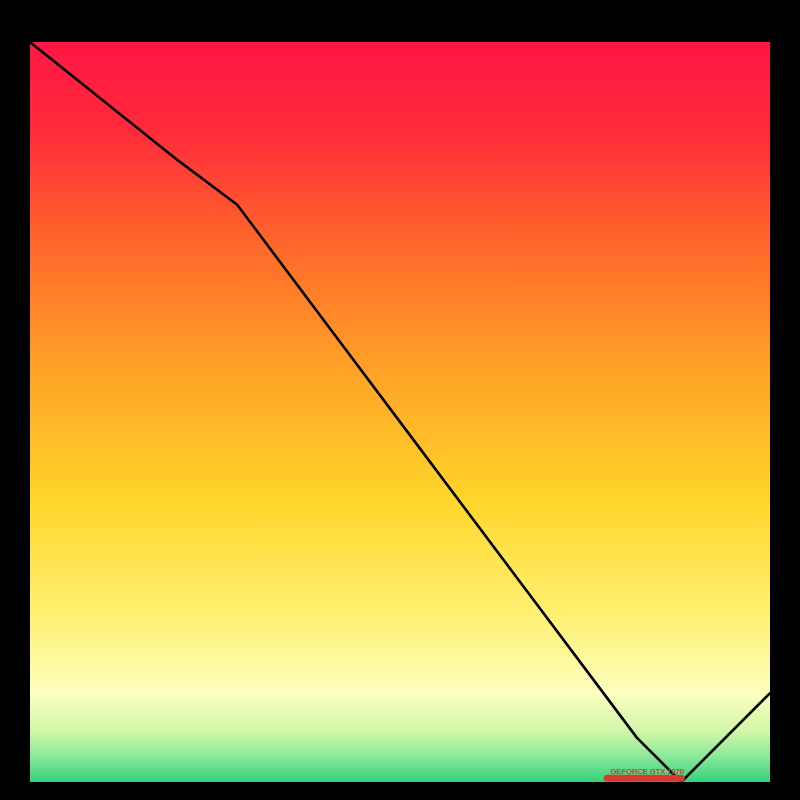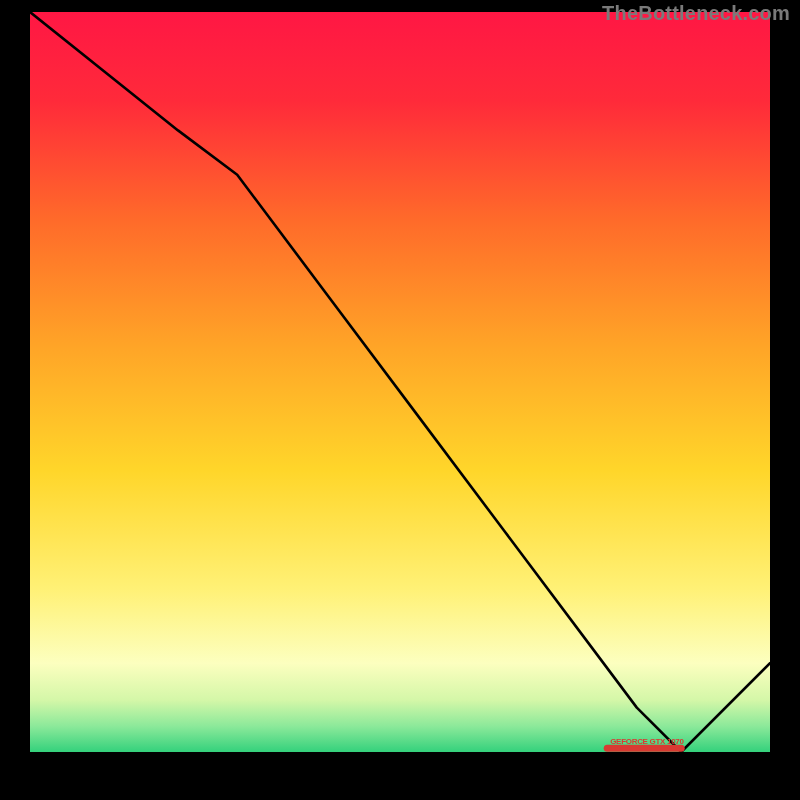--- a/index.html
+++ b/index.html
@@ -23,21 +23,21 @@
     right: 10px;
     color: #7a7a7a;
     font-size: 20px;
     font-weight: bold;
     letter-spacing: 0.2px;
     z-index: 100;
   }
   .plot-frame {
     position: absolute;
     left: 30px;
-    top: 12px;
+    top: 42px;
     width: 740px;
     height: 740px;
     background: #000;
   }
   .plot-inner {
     position: absolute;
     left: 0;
     top: 0;
     width: 740px;
     height: 740px;
@@ -52,21 +52,20 @@
     color: #d93a32;
     letter-spacing: -0.3px;
     white-space: nowrap;
   }
 </style>
 </head>
 <body>
 
 <div class="outer">
 
-  <div class="watermark">TheBottleneck.com</div>
 
   <div class="plot-frame">
     <div class="plot-inner">
       <svg id="chart-svg" width="740" height="740" viewBox="0 0 740 740">
         <defs>
           <linearGradient id="bgGrad" x1="0" y1="0" x2="0" y2="1">
               <stop offset="0.00%" stop-color="#ff1744"></stop>
               <stop offset="12.00%" stop-color="#ff2a3a"></stop>
               <stop offset="28.00%" stop-color="#ff6a2a"></stop>
               <stop offset="45.00%" stop-color="#ffa427"></stop>

